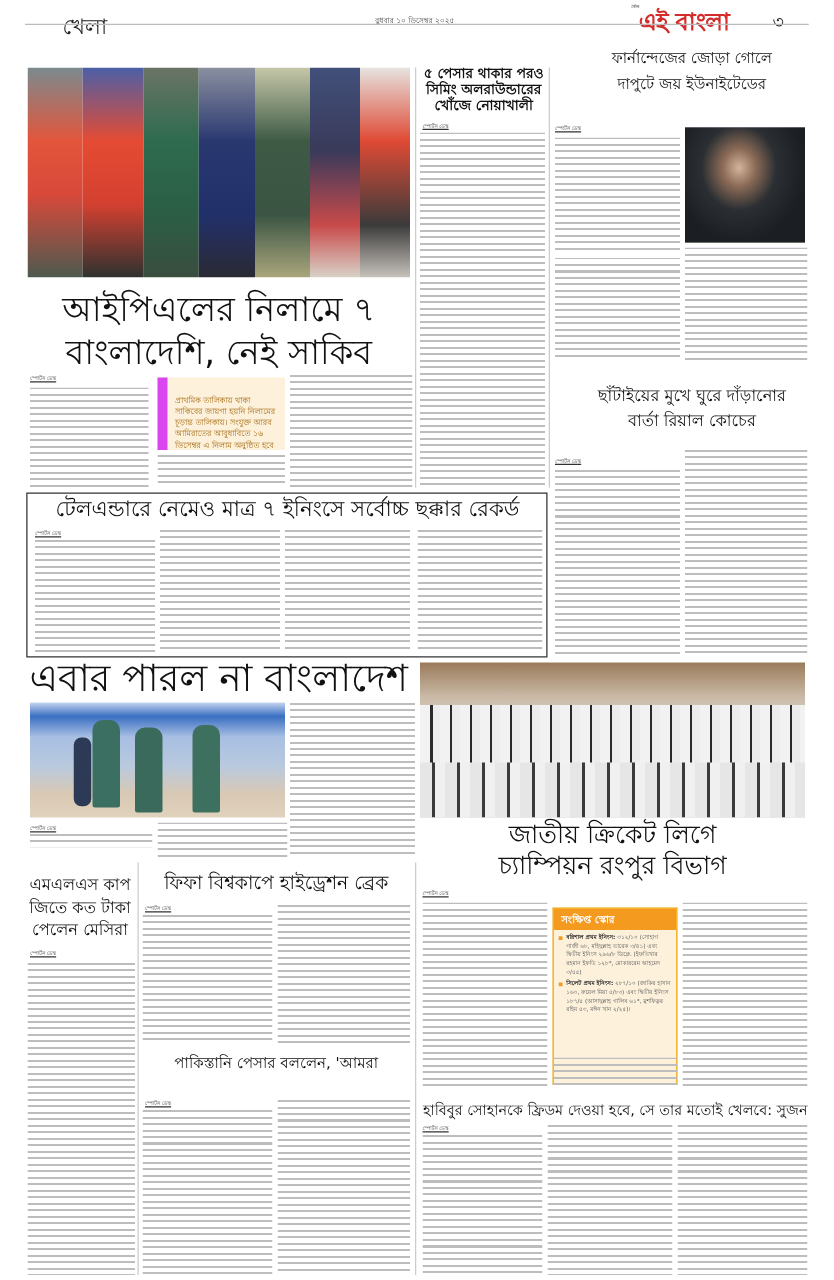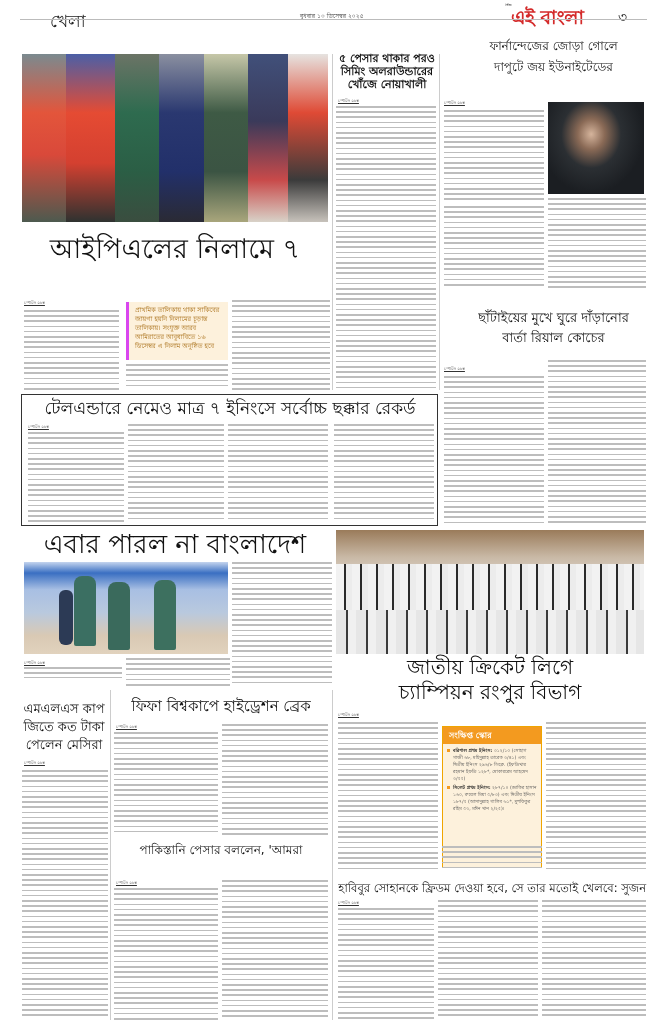--- a/index.html
+++ b/index.html
@@ -11,21 +11,21 @@
   .hdr-logo{left:505px;top:3px;font-size:19px;font-weight:bold;color:#111;letter-spacing:-0.5px}
   .hdr-logo .red{color:#d42b2b}
   .hdr-page{left:618px;top:6px;font-size:14px;color:#222}
   .hdr-rule{left:20px;top:19px;width:627px;height:1px;background:#bbb}
   .col-rule{width:1px;background:#ccc}
   .photo{overflow:hidden}
   .headline{font-family:"DejaVu Sans",sans-serif;color:#111;text-align:center;line-height:1.15;font-weight:normal}
   .byline{font-size:4px;color:#333;text-decoration:underline}
   .txt{font-size:3.6px;line-height:5.2px;color:#555;text-align:justify;overflow:hidden}
   .txt-lines{width:100%;height:100%;background:repeating-linear-gradient(to bottom,#bdbdbd 0,#bdbdbd 1.6px,transparent 1.6px,transparent 5.2px)}
-  .pull{background:#fdf1dc;border-left:3px solid #d946ef;padding:4px 6px;font-size:6.4px;line-height:9px;color:#a66b10}
+  .pull{background:#fdf1dc;border-left:8px solid #d946ef;padding:14px 6px;font-size:6.4px;line-height:9px;color:#a66b10}
   .box-rule{border:1px solid #333}
   .scorebox{background:#fdf1dc;border:1px solid #f0a500}
   .scorebox-title{background:#f39a1f;color:#fff;font-size:8px;font-weight:bold;padding:2px 6px}
   .score-item{font-size:4.6px;line-height:7px;color:#555;padding:0 4px 0 10px;position:relative}
   .score-item:before{content:"";position:absolute;left:4px;top:2.4px;width:3px;height:3px;background:#f39a1f}
   .score-item b{color:#222}
 </style>
 </head>
 <body>
 
@@ -42,20 +42,21 @@
   <div style="flex:1.1;background:linear-gradient(180deg,#4b5fa6 0%,#e54b33 35%,#d44030 65%,#2e3230 100%)"></div>
   <div style="flex:1;background:linear-gradient(180deg,#6b7466 0%,#2e6b4f 35%,#2b5e45 70%,#3a4d3f 100%)"></div>
   <div style="flex:1;background:linear-gradient(180deg,#8a8fa0 0%,#2a3870 35%,#22306a 70%,#2a2a34 100%)"></div>
   <div style="flex:1;background:linear-gradient(180deg,#c6c7a8 0%,#3e5a45 35%,#3b5443 70%,#a9a67c 100%)"></div>
   <div style="flex:0.9;background:linear-gradient(180deg,#41507a 0%,#3a3a5a 40%,#c84a4a 75%,#d8d2c8 100%)"></div>
   <div style="flex:0.9;background:linear-gradient(180deg,#e6e3e0 0%,#df4a35 35%,#3b3b3b 75%,#c7c2bb 100%)"></div>
 </div>
 
 <div class="abs headline" style="left:20px;top:232px;width:310px;font-size:27px;line-height:34px">
   <div>আইপিএলের নিলামে ৭</div>
+  <div>বাংলাদেশি, নেই সাকিব</div>
 </div>
 <div class="abs byline" style="left:24px;top:300px">স্পোর্টস ডেস্ক</div>
 <div class="abs txt" style="left:24px;top:310px;width:95px;height:80px">
     <div class="txt-lines"></div>
   </div>
 <div class="abs pull" style="left:126px;top:302px;width:102px;height:58px">প্রাথমিক তালিকায় থাকা সাকিবের জায়গা হয়নি নিলামের চূড়ান্ত তালিকায়। সংযুক্ত আরব আমিরাতের আবুধাবিতে ১৬ ডিসেম্বর এ নিলাম অনুষ্ঠিত হবে</div>
 <div class="abs txt" style="left:126px;top:364px;width:102px;height:26px">
     <div class="txt-lines"></div>
   </div>
 <div class="abs txt" style="left:232px;top:300px;width:98px;height:90px">
@@ -107,21 +108,21 @@
 <div class="abs txt" style="left:128px;top:424px;width:96px;height:98px">
     <div class="txt-lines"></div>
   </div>
 <div class="abs txt" style="left:228px;top:424px;width:100px;height:98px">
     <div class="txt-lines"></div>
   </div>
 <div class="abs txt" style="left:334px;top:424px;width:100px;height:98px">
     <div class="txt-lines"></div>
   </div>
 
-<div class="abs headline" style="left:20px;top:530px;width:310px;font-size:26px;line-height:28px">এবার পারল না বাংলাদেশ</div>
+<div class="abs headline" style="left:20px;top:530px;width:310px;font-size:30px;line-height:28px">এবার পারল না বাংলাদেশ</div>
 <div class="abs photo" style="left:24px;top:562px;width:204px;height:92px;background:linear-gradient(180deg,#c4d4ee 0%,#3a6fc2 12%,#a8bfe3 30%,#b9c9de 55%,#d9c9b4 80%,#e1d2bd 100%)">
   <div style="position:absolute;left:50px;top:14px;width:22px;height:70px;background:#3b6f62;border-radius:8px 8px 2px 2px"></div>
   <div style="position:absolute;left:84px;top:20px;width:22px;height:68px;background:#3a6a5c;border-radius:8px 8px 2px 2px"></div>
   <div style="position:absolute;left:130px;top:18px;width:22px;height:70px;background:#3d705f;border-radius:8px 8px 2px 2px"></div>
   <div style="position:absolute;left:35px;top:28px;width:14px;height:55px;background:#2c3a55;border-radius:6px"></div>
 </div>
 <div class="abs byline" style="left:24px;top:660px">স্পোর্টস ডেস্ক</div>
 <div class="abs txt" style="left:24px;top:667px;width:98px;height:11px">
     <div class="txt-lines"></div>
   </div>

